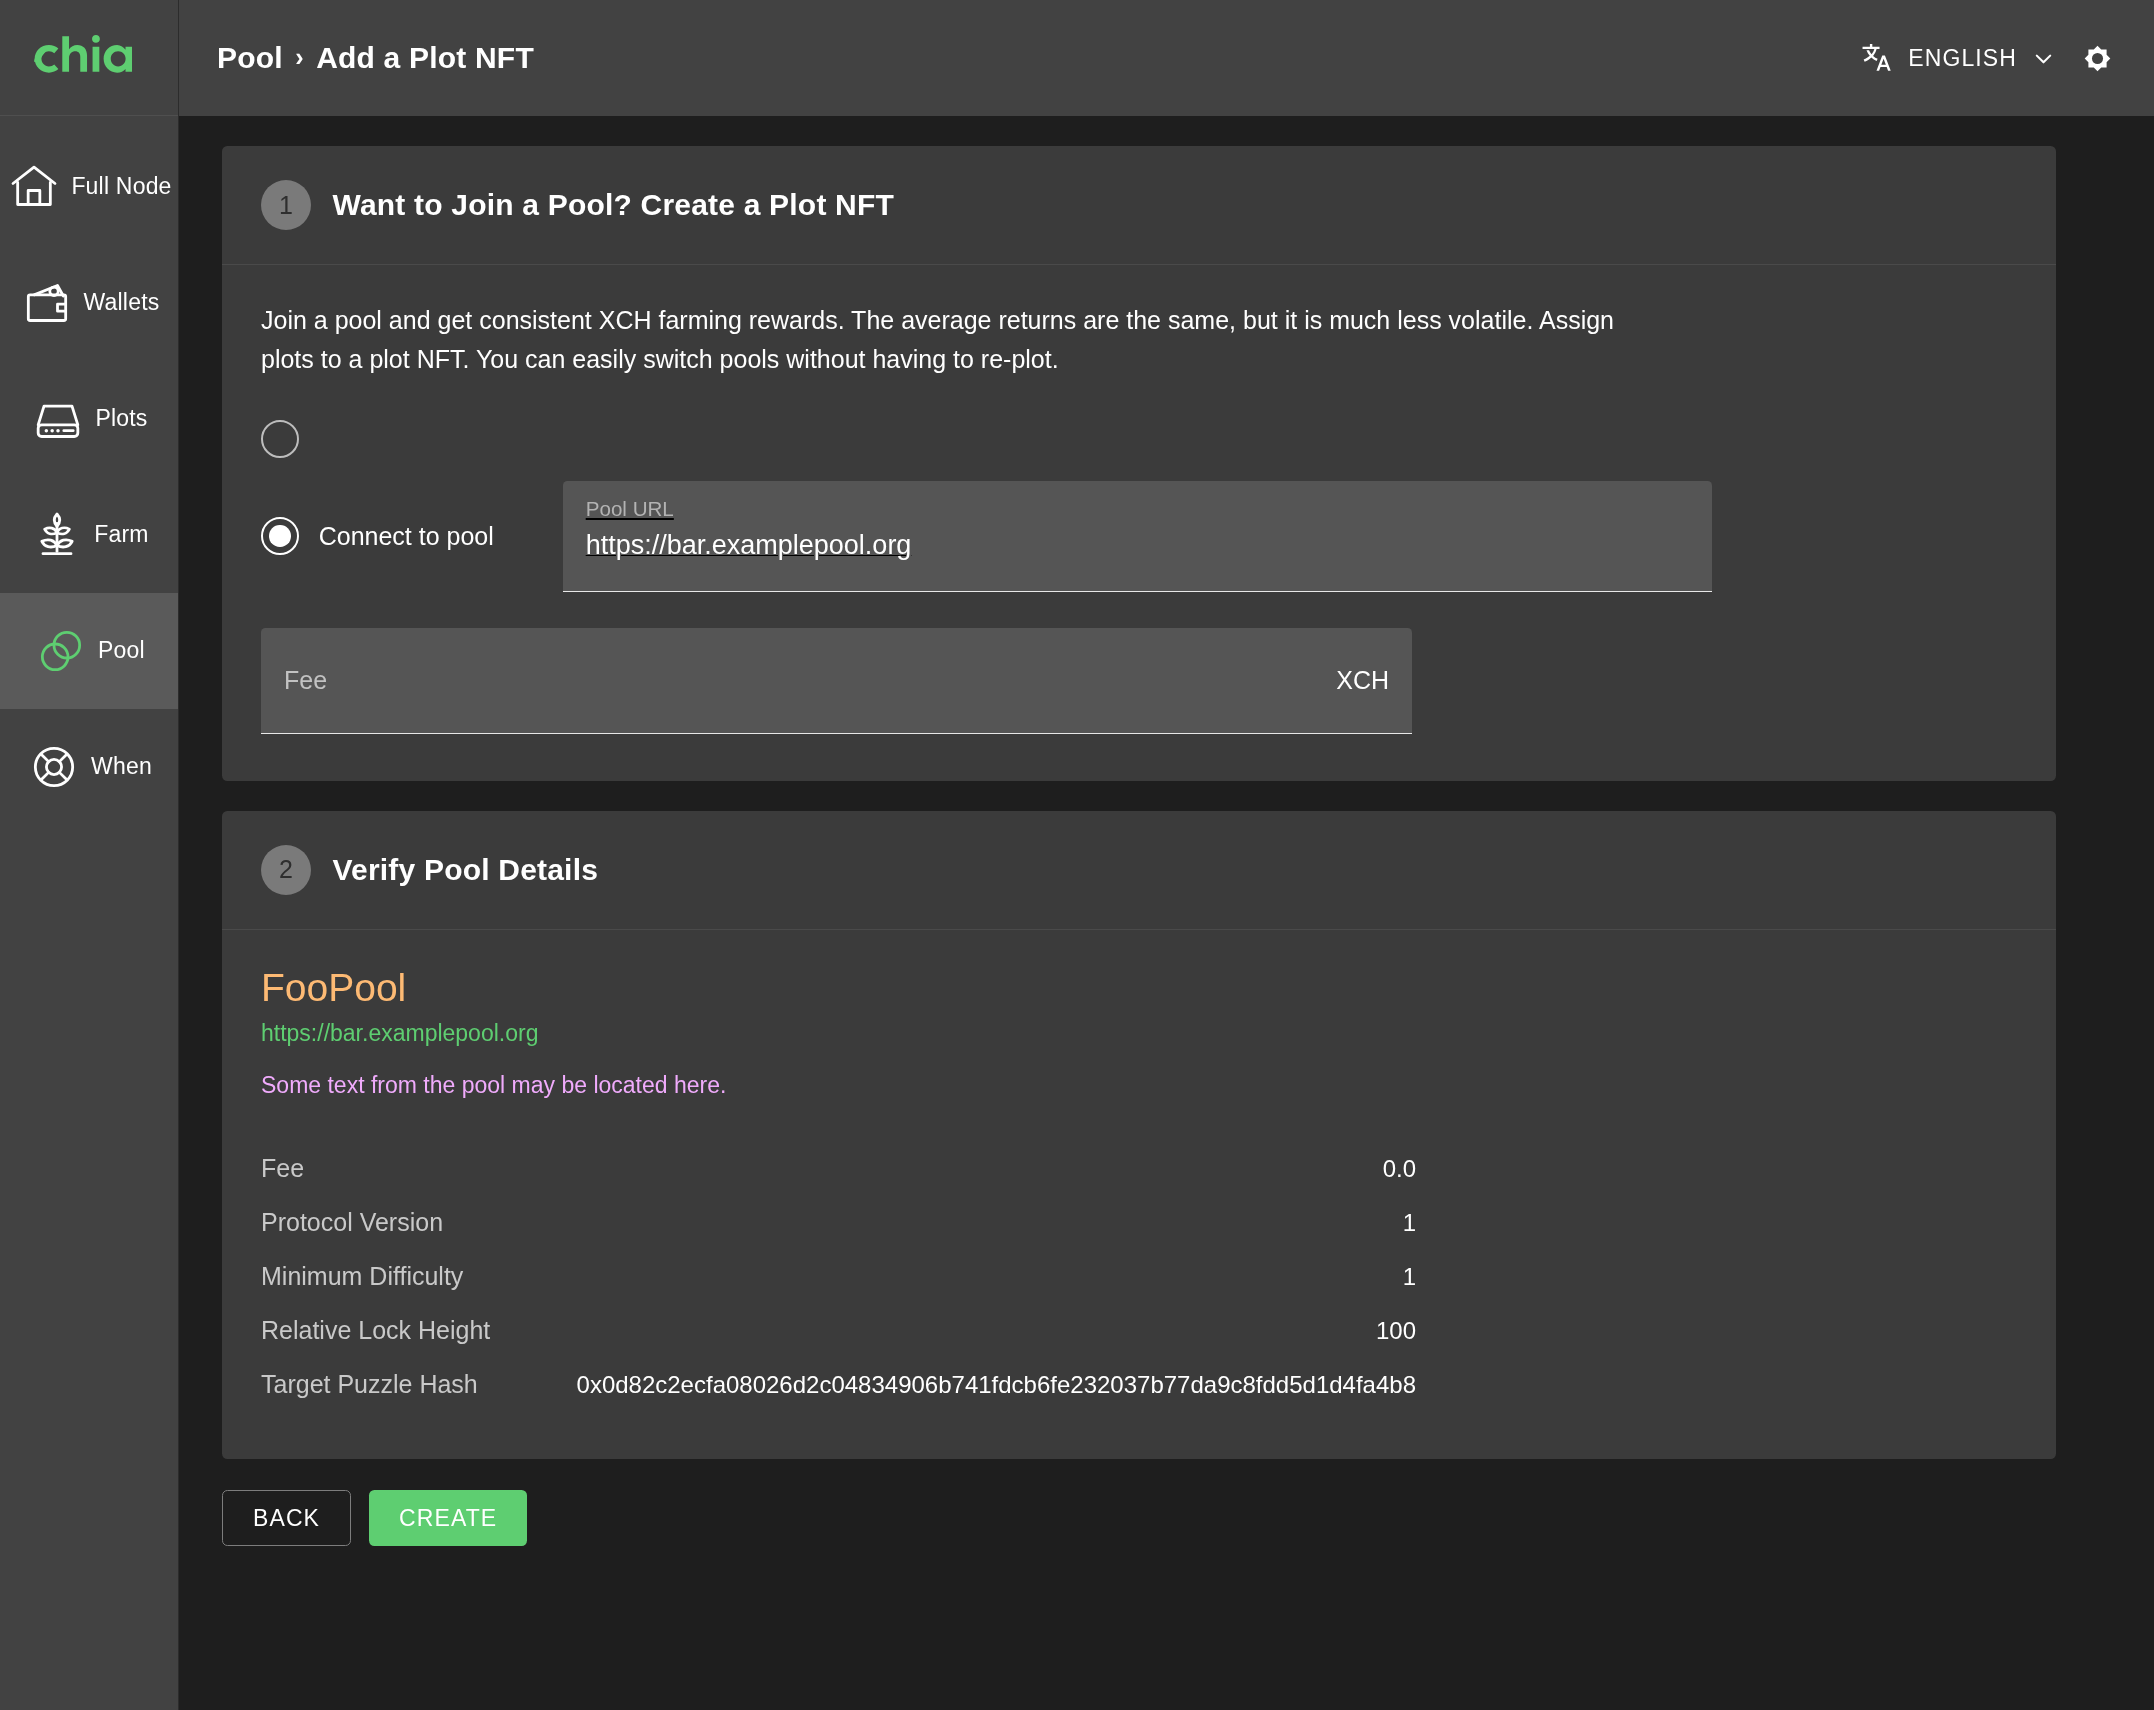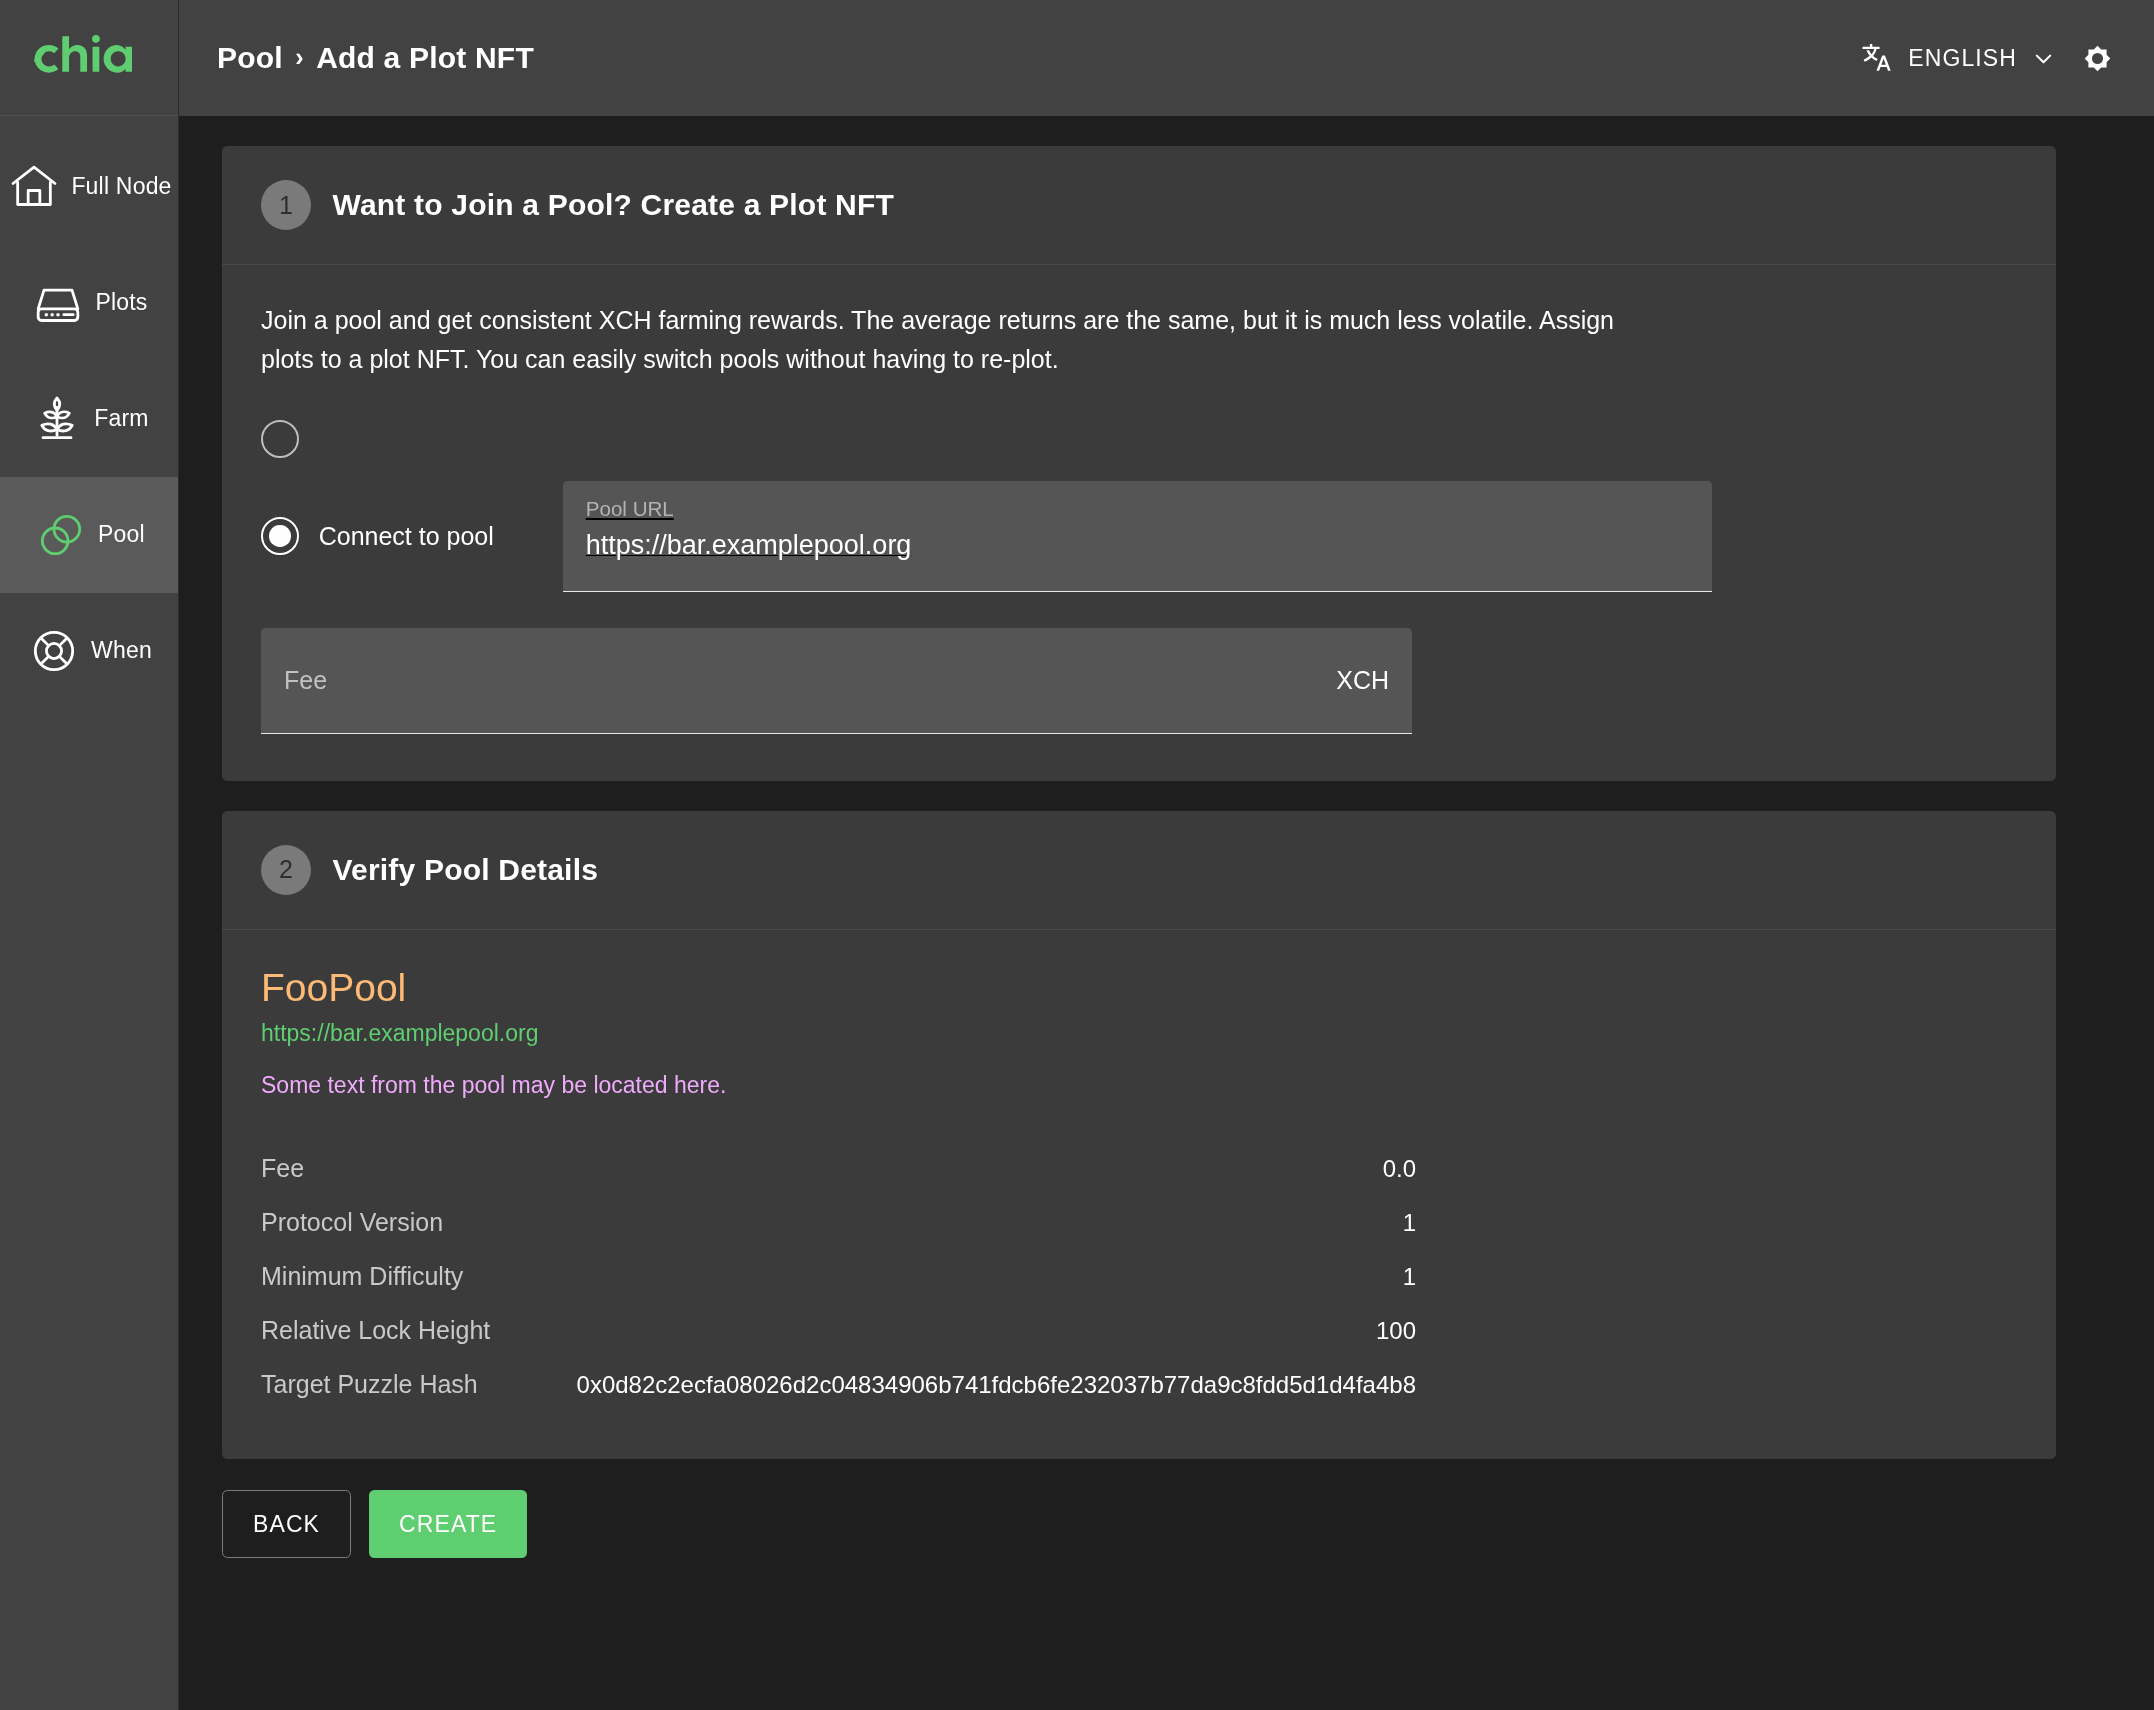--- a/index.html
+++ b/index.html
@@ -141,21 +141,21 @@
   }
   .detail-key { color: #c9c9c9; font-size: 25px; }
   .detail-val { color: #ffffff; font-size: 24px; text-align: right; }
 
   
   .actions { display: flex; align-items: center; gap: 18px; padding: 1.8px 0 0 0; }
   .btn {
     border: none; border-radius: 5.4px; cursor: pointer;
     font-family: "Liberation Sans", sans-serif;
     font-size: 23px; letter-spacing: 1.1px;
-    padding: 0 30px; height: 68px;
+    padding: 0 30px; height: 56px;
     display: inline-flex; align-items: center; justify-content: center;
   }
   .btn-back { background: transparent; color: #ffffff; border: 0.9px solid #7d7d7d; }
   .btn-create { background: #5ECE71; color: #ffffff; }
 </style>
 </head>
 <body>
 
 <div class="app">
 
@@ -176,20 +176,29 @@
 
       <a class="nav-item">
         <svg class="nav-icon" viewBox="0 0 48 48" fill="none" stroke="#ffffff" stroke-width="2.4" stroke-linecap="round" stroke-linejoin="round">
           <path d="M6 21 24 7l18 14"></path>
           <path d="M10 20v19h28V20"></path>
           <rect x="19" y="27" width="10" height="12"></rect>
         </svg>
         <span class="nav-label">Full Node</span>
       </a>
 
+      <a class="nav-item">
+        <svg class="nav-icon" viewBox="0 0 48 48" fill="none" stroke="#ffffff" stroke-width="2.4" stroke-linecap="round" stroke-linejoin="round">
+          <path d="M13 17 33 9l5 9"></path>
+          <circle cx="30" cy="14" r="3.6"></circle>
+          <rect x="8" y="17" width="32" height="22" rx="1.5"></rect>
+          <path d="M40 25h-7v6h7"></path>
+        </svg>
+        <span class="nav-label">Wallets</span>
+      </a>
 
       <a class="nav-item">
         <svg class="nav-icon" viewBox="0 0 48 48" fill="none" stroke="#ffffff" stroke-width="2.4" stroke-linecap="round" stroke-linejoin="round">
           <path d="M7 29 12 13h24l5 16"></path>
           <rect x="7" y="29" width="34" height="10" rx="3"></rect>
           <circle cx="14" cy="34" r="1.5" fill="#ffffff" stroke="none"></circle>
           <circle cx="19" cy="34" r="1.5" fill="#ffffff" stroke="none"></circle>
           <circle cx="24" cy="34" r="1.5" fill="#ffffff" stroke="none"></circle>
           <path d="M29 34h8"></path>
         </svg>

